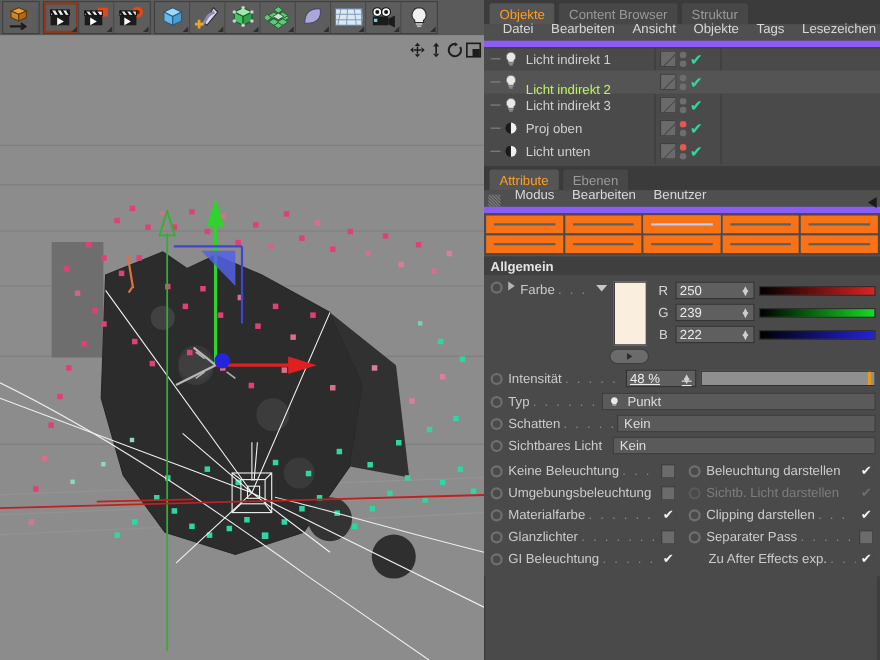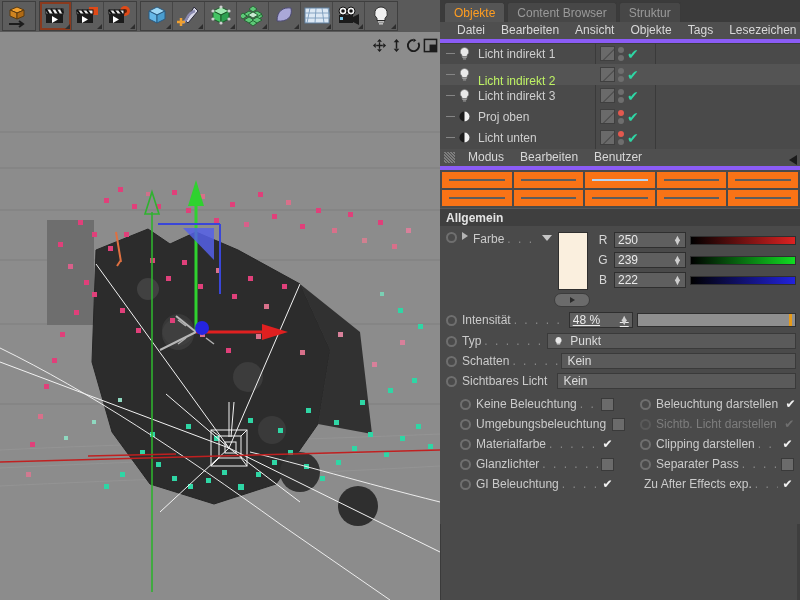--- a/index.html
+++ b/index.html
@@ -69,22 +69,22 @@
     font-size:12px; color:#9a9a9a;
     background:#474747;
     border-top-left-radius:3px; border-top-right-radius:3px;
     margin-right:2px;
     border:1px solid #3a3a3a; border-bottom:none;
   }
   .ptab.active { color:#ff9d21; background:#555555; }
 
   
   .menubar {
-    display:flex; align-items:center; height:21px;
-    background:#4f4f4f; border-bottom:4px solid #8b5cf6;
+    display:flex; align-items:flex-end; height:21px;
+    background:#4f4f4f; border-bottom:6px solid #8b5cf6;
     padding-left:4px; position:relative;
   }
   .grip {
     width:11px; height:11px; margin-right:5px;
     background-image:
       linear-gradient(45deg,#8e8e8e 25%,transparent 25%,transparent 50%,#8e8e8e 50%,#8e8e8e 75%,transparent 75%);
     background-size:3px 3px; opacity:.75;
   }
   .mitem { padding:0 8px; font-size:12px; color:#d8d8d8; line-height:21px; }
   .mtri {
@@ -200,21 +200,21 @@
     width:13px;height:13px;background:#6b6b6b;border:1px solid #3a3a3a;
     display:flex;align-items:center;justify-content:center; flex:none;
     font-size:12px; color:#f2f2f2; line-height:13px;
   }
   .cbox.on { background:#4a4a4a; border-color:#4a4a4a; }
   .cbox.dimon { background:#4a4a4a; border-color:#4a4a4a; color:#6f6f6f; }
   .cbox.blank { background:#6b6b6b; }
 
   .twocol { display:flex; }
   .col { width:180px; }
-  .prow.c { padding-left:20px; padding-right:6px; }
+  .prow.c { padding-left:6px; padding-right:6px; }
 
   #bottomfill {
     position:absolute; left:0; top:524px; width:360px; height:76px; background:#4a4a4a;
     border-left:1px solid #3a3a3a;
   }
   .sbar { position:absolute; right:0; top:0; width:3px; height:100%; background:#3e3e3e; }
 </style>
 </head>
 <body>
 
@@ -667,20 +667,24 @@
           <span class="tagbox"></span>
           <span class="dots">
               <span class="dot red"></span>
               <span class="dot"></span>
             </span>
           <span class="chk">✔</span>
         </span>
       </div>
     </div>
 
+    <div class="tabstrip" style="margin-top:2px;">
+      <div class="ptab active">Attribute</div>
+      <div class="ptab">Ebenen</div>
+    </div>
 
     <div class="menubar">
       <div class="grip"></div>
       <div class="mitem">Modus</div>
       <div class="mitem">Bearbeiten</div>
       <div class="mitem">Benutzer</div>
       <div class="mtri"></div>
     </div>
 
     <div id="attrmgr">

